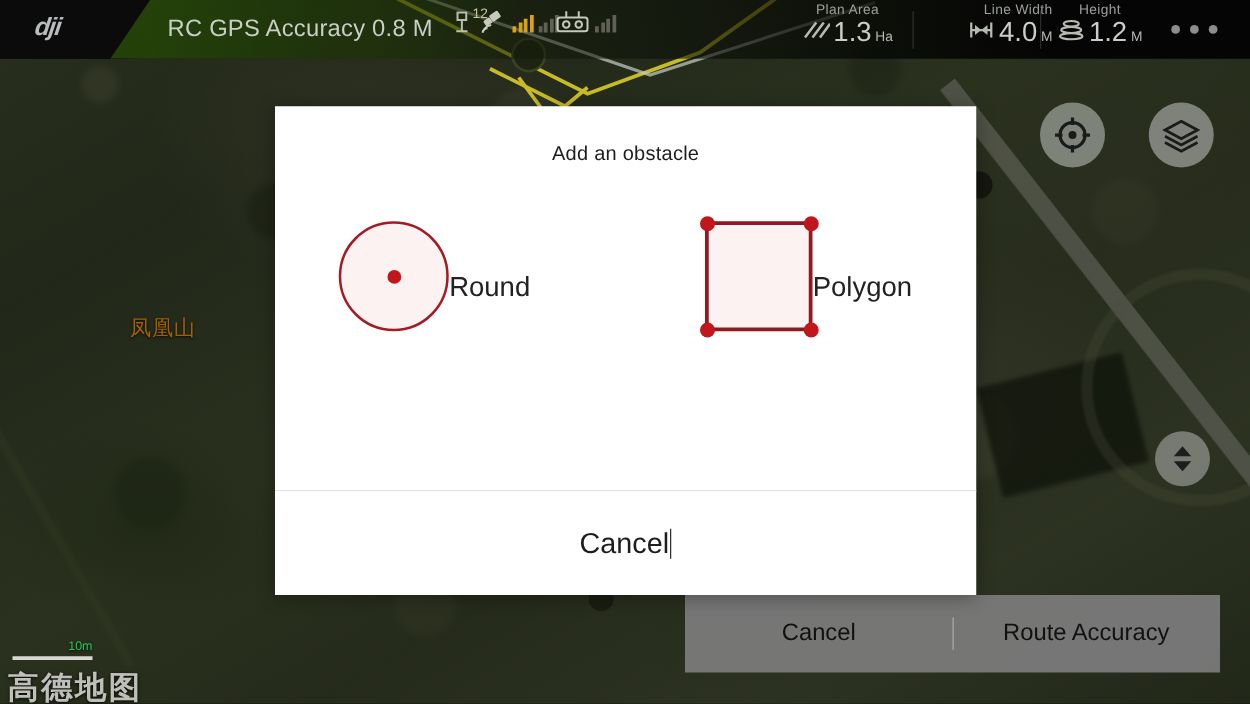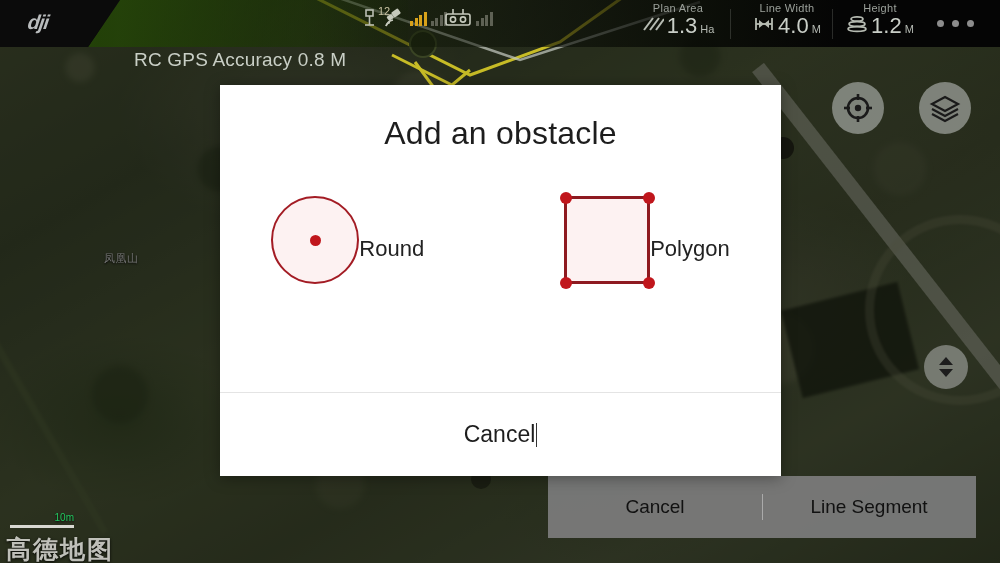--- a/index.html
+++ b/index.html
@@ -80,21 +80,21 @@
     width: 230px; height: 7px;
     background: rgba(88,100,64,.55);
     transform: rotate(60deg);
     transform-origin: left center;
     filter: blur(1.2px);
   }
 
   
   #map-label-mountain {
     position: absolute; left: 104px; top: 251px;
-    color: #737373; font-size: 11px;
+    color: #a16207; font-size: 17px;
     text-shadow: 0 1px 2px rgba(0,0,0,.9);
     letter-spacing: .5px;
   }
 
   
   #flight-plan {
     position: absolute; inset: 0;
     pointer-events: none;
   }
 
@@ -121,21 +121,21 @@
     font-family: "Liberation Sans", sans-serif;
     transform: skewX(-8deg);
   }
   #green-wedge {
     position: absolute; left: 88px; top: 0; width: 320px; height: 47px;
     background: linear-gradient(100deg, rgba(38,72,8,.92) 0%, rgba(30,58,6,.55) 55%, rgba(18,30,6,.12) 100%);
     clip-path: polygon(32px 0, 320px 0, 320px 47px, 0 47px);
   }
   #gps-text {
     position: absolute; left: 134px; top: 13px;
-    color: #c9cfc6; font-size: 19px; letter-spacing: .2px; margin-top: 36px;
+    color: #c9cfc6; font-size: 19px; letter-spacing: .2px;
   }
 
   .status-icons {
     position: absolute; top: 8px; display: flex; align-items: center; gap: 4px;
   }
   #sat-group { left: 362px; }
   #rc-group  { left: 444px; }
   .bars { display: flex; align-items: flex-end; gap: 1.5px; height: 16px; }
   .bars i { display: block; width: 3px; background: #d8a21b; }
   .bars i:nth-child(1){height:5px}.bars i:nth-child(2){height:8px}
@@ -150,21 +150,21 @@
   .telem {
     position: absolute; top: 2px;
     display: flex; flex-direction: column; align-items: center;
     color: #bfc4bb;
   }
   .telem .t-label { font-size: 11px; color: #9ba09a; letter-spacing: .3px; }
   .telem .t-row { display: flex; align-items: baseline; gap: 3px; margin-top: 1px; }
   .telem .t-val { font-size: 22px; color: #c9cec7; line-height: 1; }
   .telem .t-unit { font-size: 11px; color: #b4b9b2; }
   #telem-area  { left: 620px; width: 116px; }
-  #telem-width { left: 732px; width: 110px; }
+  #telem-width { left: 732px; width: 110px; align-items: flex-end; }
   #telem-height{ left: 834px; width: 92px; align-items: center; }
   .telem-sep {
     position: absolute; top: 9px; width: 1px; height: 30px;
     background: rgba(140,145,135,.28);
   }
   .telem-icon { width: 22px; height: 18px; display: inline-block; vertical-align: middle; }
 
   #more-dots {
     position: absolute; left: 937px; top: 20px;
     display: flex; gap: 8px;
@@ -222,21 +222,21 @@
 
   
   #dialog {
     position: absolute; left: 220px; top: 85px;
     width: 561px; height: 391px;
     background: #ffffff;
     box-shadow: 0 2px 14px rgba(0,0,0,.35);
   }
   #dialog-title {
     text-align: center; color: #1d1d1d;
-    font-size: 32px; padding-top: 30px; letter-spacing: .2px;
+    font-size: 16px; padding-top: 30px; letter-spacing: .2px;
   }
   #options {
     display: flex; justify-content: center; gap: 140px;
     margin-top: 44px;
   }
   .option { display: flex; flex-direction: row; align-items: center; cursor: pointer; }
   .option .opt-label {
     margin-top: 18px; font-size: 22px; color: #222;
   }
   #round-shape {
@@ -444,21 +444,21 @@
   </div>
 
   <div id="scale-wrap">
     <div>10m</div>
     <div id="scale-bar"></div>
   </div>
   <div id="amap-logo">高德地图</div>
 
   <div id="bottom-toolbar">
     <div class="tb-btn">Cancel</div>
-    <div class="tb-btn">Line Segment</div>
+    <div class="tb-btn">Route Accuracy</div>
   </div>
 
   <div id="dialog">
     <div id="dialog-title">Add an obstacle</div>
 
     <div id="options">
 
       <div class="option">
         <div id="round-shape">
           <div id="round-center"></div>

